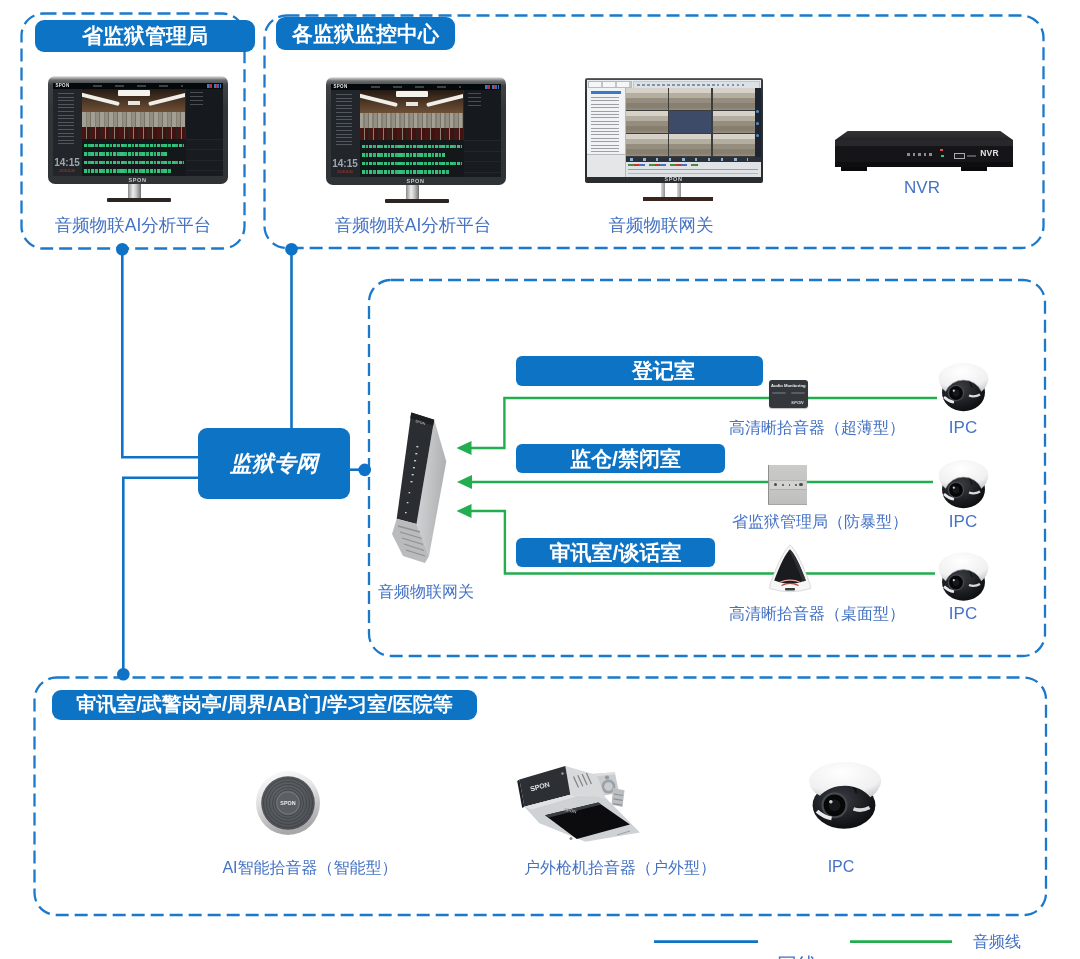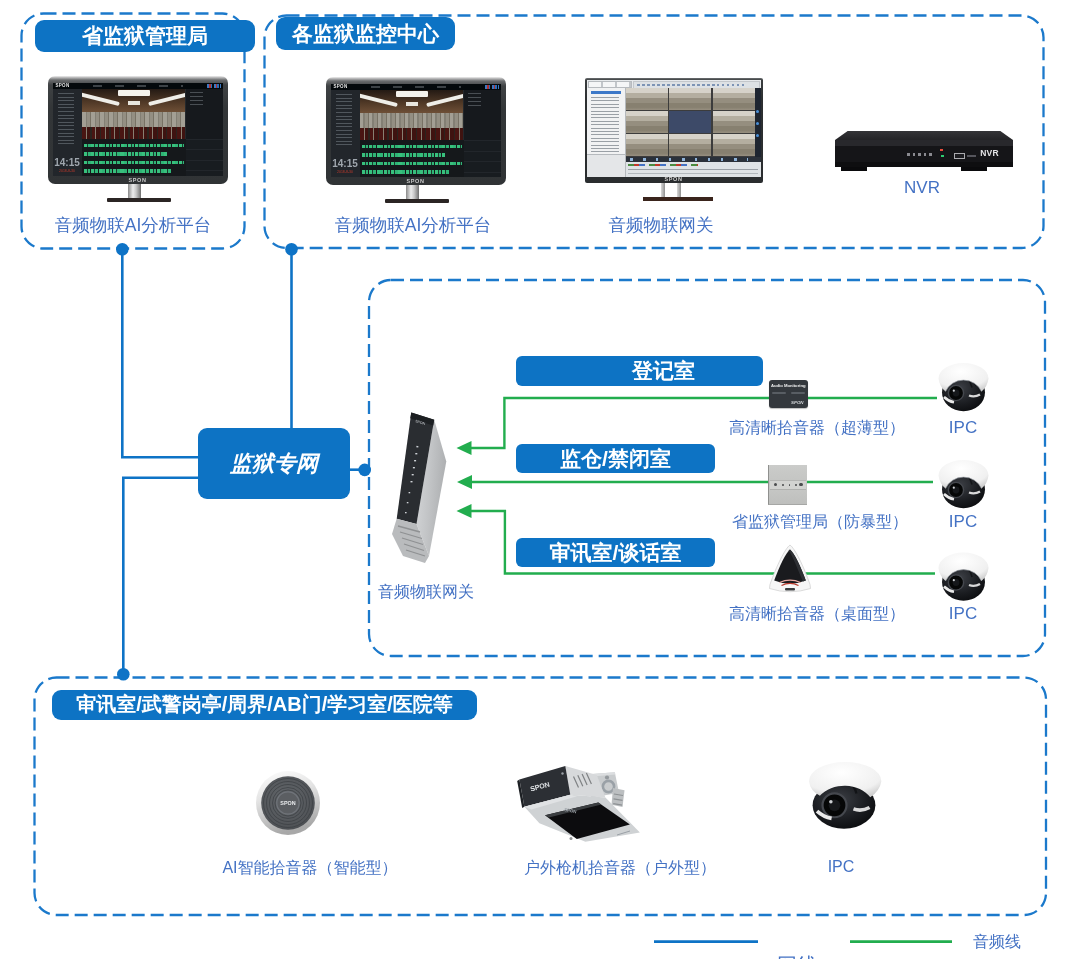--- a/index.html
+++ b/index.html
@@ -157,21 +157,21 @@
 
   <path d="M654 941.7 H758" stroke="#0e73c6" stroke-width="2.8" fill="none"></path>
   <path d="M850 941.7 H952" stroke="#22ad4e" stroke-width="2.8" fill="none"></path>
 </svg>
 
 <div class="abs tab" style="left:35px;top:19.5px;width:220px;height:32px;line-height:32px;font-size:21px;">省监狱管理局</div>
 <div class="abs tab" style="left:276px;top:17px;width:179px;height:33px;line-height:33px;font-size:21px;">各监狱监控中心</div>
 <div class="abs tab" style="left:52px;top:690px;width:425px;height:29.5px;line-height:29.5px;font-size:20px;">审讯室/武警岗亭/周界/AB门/学习室/医院等</div>
 <div class="abs tab" style="left:198px;top:428px;width:152px;height:71px;line-height:71px;font-size:22px;font-style:italic;">监狱专网</div>
 <div class="abs tab" style="left:516px;top:356px;width:199px;height:29.5px;line-height:29.5px;font-size:21px;border-radius:6px;padding-left:48px;">登记室</div>
-<div class="abs tab" style="left:516px;top:443.5px;width:199px;height:29.5px;line-height:29.5px;font-size:21px;border-radius:6px;">监仓/禁闭室</div>
+<div class="abs tab" style="left:516px;top:443.5px;width:199px;height:29.5px;line-height:29.5px;font-size:21px;border-radius:6px;padding-left:10px;">监仓/禁闭室</div>
 <div class="abs tab" style="left:516px;top:537.5px;width:199px;height:29.5px;line-height:29.5px;font-size:21px;border-radius:6px;">审讯室/谈话室</div>
 
 <div class="abs cap" style="left:43px;top:213px;width:180px;font-size:17.5px;">音频物联AI分析平台</div>
 <div class="abs cap" style="left:323px;top:213px;width:180px;font-size:17.5px;">音频物联AI分析平台</div>
 <div class="abs cap" style="left:571px;top:213px;width:180px;font-size:17.5px;">音频物联网关</div>
 <div class="abs cap" style="left:872px;top:178px;width:100px;font-size:17px;">NVR</div>
 <div class="abs cap" style="left:378px;top:581.5px;width:120px;font-size:16px;text-align:left;">音频物联网关</div>
 <div class="abs cap" style="left:727px;top:417.5px;width:180px;font-size:16px;">高清晰拾音器（超薄型）</div>
 <div class="abs cap" style="left:913px;top:417.5px;width:100px;font-size:17px;">IPC</div>
 <div class="abs cap" style="left:730px;top:512px;width:180px;font-size:16px;">省监狱管理局（防暴型）</div>

